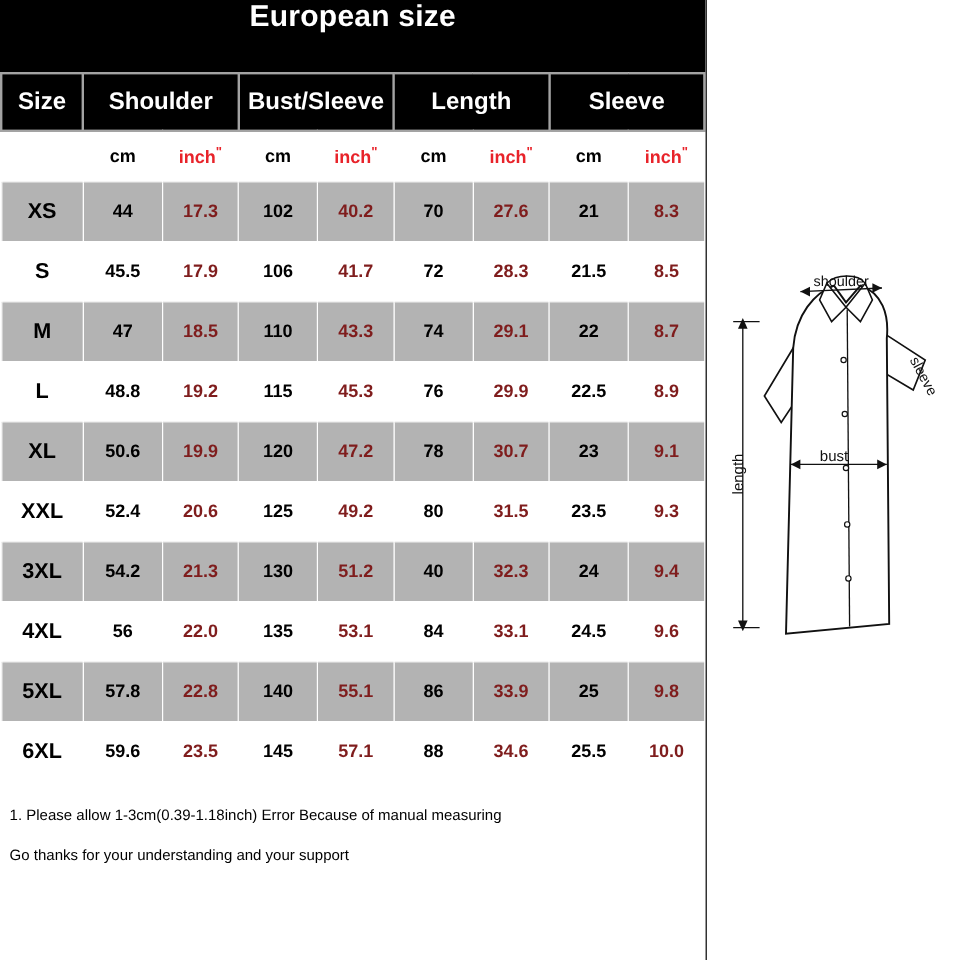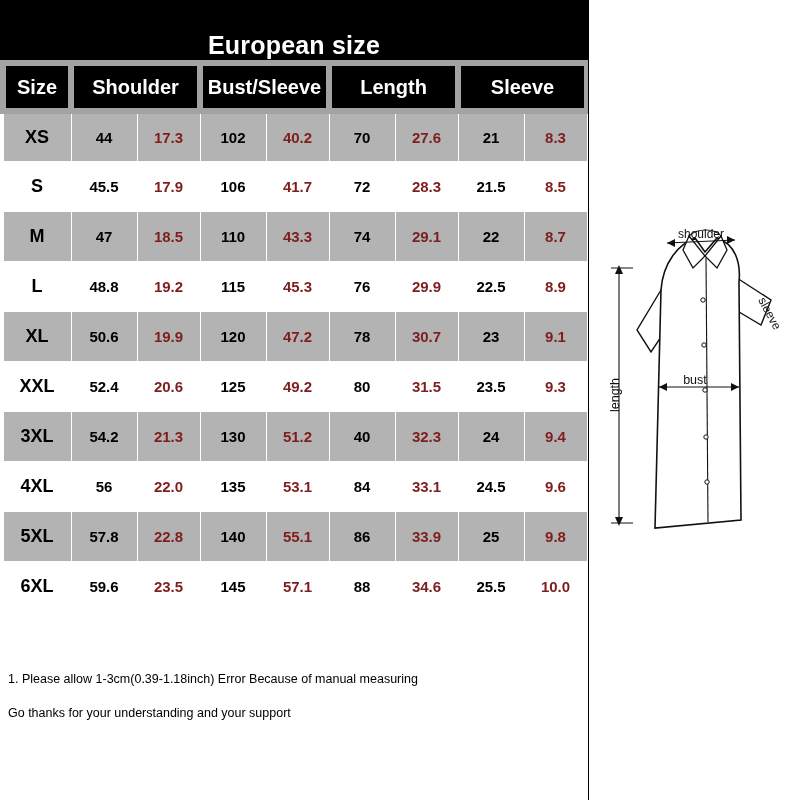--- a/index.html
+++ b/index.html
@@ -23,21 +23,21 @@
     width: 588px; height: 800px;
     background: #ffffff;
   }
 
   #title-bar {
     width: 100%;
     height: 60px;
     background: #000000;
     color: #ffffff;
     display: flex;
-    align-items: flex-end;
+    align-items: flex-start;
     justify-content: center;
   }
   #title-bar .title-text {
     font-size: 25px;
     font-weight: bold;
     letter-spacing: 0.2px;
   }
 
   table.size-table {
     width: 588px;
@@ -52,21 +52,21 @@
     font-size: 14px;
   }
 
   
   tr.head-row td {
     background: #000000;
     color: #ffffff;
     font-weight: bold;
     font-size: 20px;
     height: 48px;
-    border: 6px solid #a3a3a3;
+    border: 2px solid #a3a3a3;
   }
 
   
   tr.unit-row td {
     height: 42px;
     background: #ffffff;
     color: #000000;
     font-weight: bold;
     font-size: 15px;
   }
@@ -147,20 +147,31 @@
       </colgroup>
       <tbody>
         <tr class="head-row">
           <td>Size</td>
           <td colspan="2">Shoulder</td>
           <td colspan="2">Bust/Sleeve</td>
           <td colspan="2">Length</td>
           <td colspan="2">Sleeve</td>
         </tr>
 
+        <tr class="unit-row">
+          <td></td>
+          <td>cm</td>
+          <td class="inch"><span>inch</span><span class="inch-mark">"</span></td>
+          <td>cm</td>
+          <td class="inch"><span>inch</span><span class="inch-mark">"</span></td>
+          <td>cm</td>
+          <td class="inch"><span>inch</span><span class="inch-mark">"</span></td>
+          <td>cm</td>
+          <td class="inch"><span>inch</span><span class="inch-mark">"</span></td>
+        </tr>
 
         <tr class="data-row shade">
           <td class="size-cell">XS</td>
           <td>44</td>
           <td class="inchval">17.3</td>
           <td>102</td>
           <td class="inchval">40.2</td>
           <td>70</td>
           <td class="inchval">27.6</td>
           <td>21</td>

